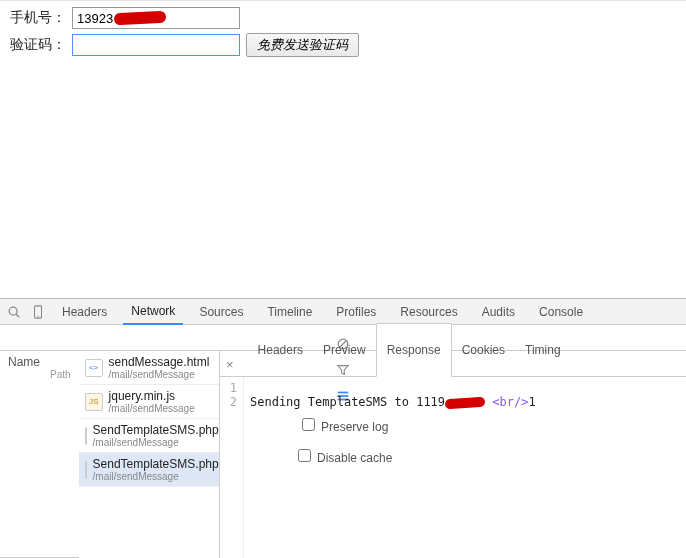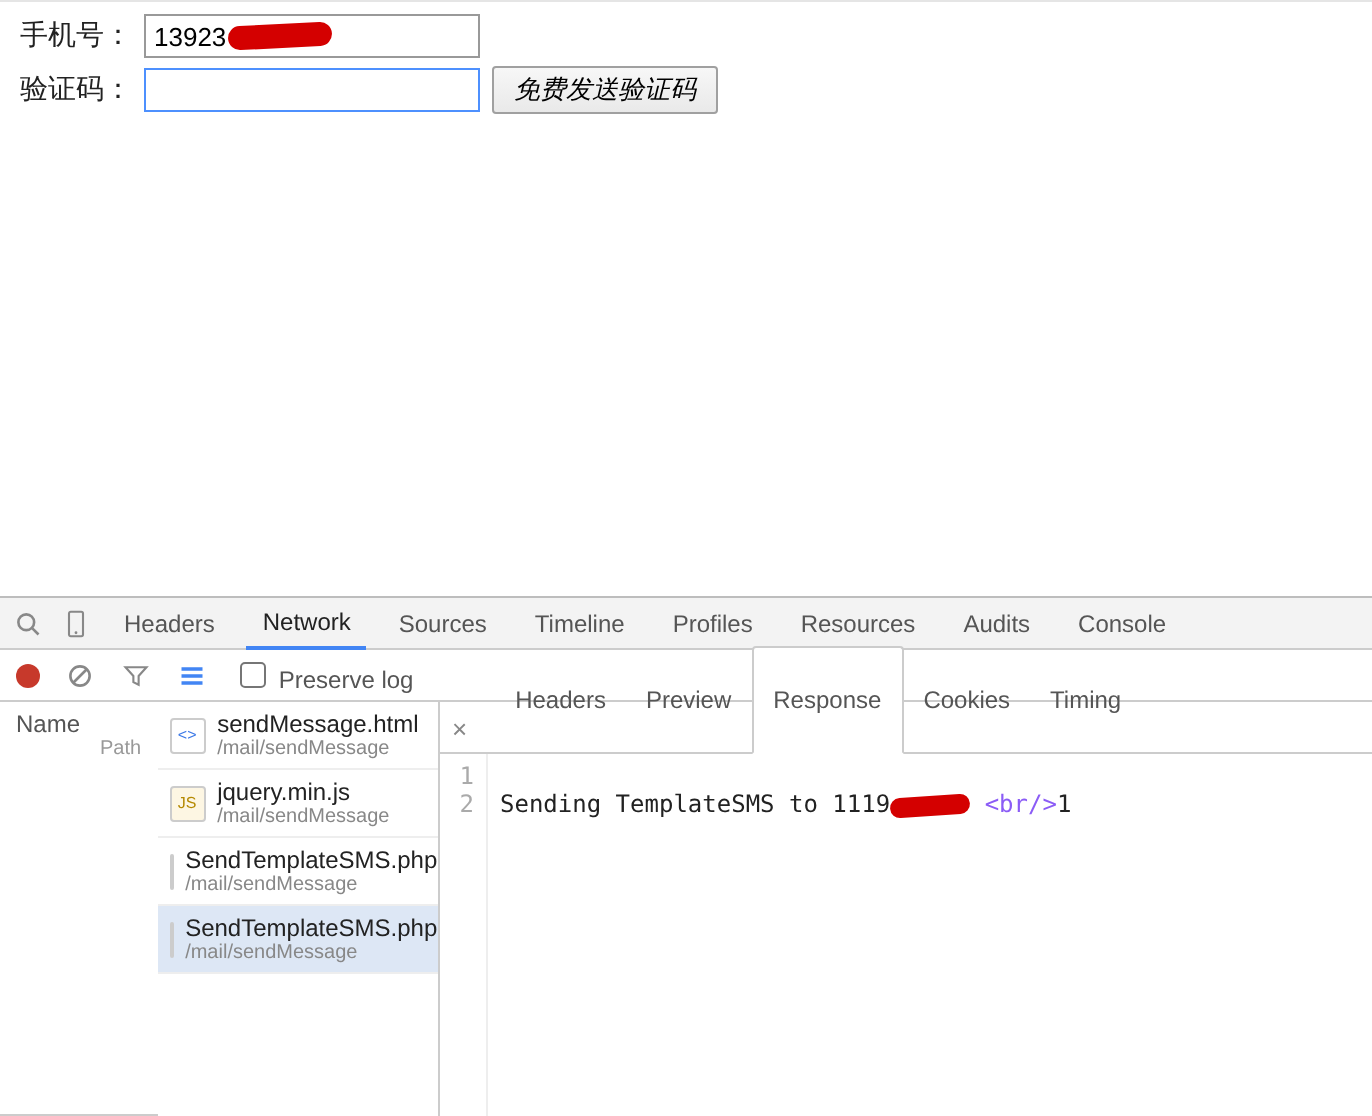--- a/index.html
+++ b/index.html
@@ -107,20 +107,21 @@
     border-bottom: 2px solid #4285f4;
   }
   .dt-toolbar {
     height: 26px;
     display: flex;
     align-items: center;
     border-bottom: 1px solid #ccc;
     padding: 0 8px;
     gap: 12px;
     color: #555;
+    flex-direction: column;
   }
   .rec-dot {
     width: 12px; height: 12px; border-radius: 50%; background: #c7392b;
   }
   .dt-body {
     flex: 1;
     display: flex;
     min-height: 0;
   }
   .dt-left {
@@ -272,20 +273,21 @@
         </svg>
     </span>
     <span class="dt-icon" style="color:#4285f4;">
       <svg width="14" height="14" viewBox="0 0 16 16">
           <rect x="2" y="3" width="12" height="2" fill="#4285f4"></rect>
           <rect x="2" y="7" width="12" height="2" fill="#4285f4"></rect>
           <rect x="2" y="11" width="12" height="2" fill="#4285f4"></rect>
         </svg>
     </span>
     <label><input type="checkbox" style=""> <span>Preserve log</span></label>
+    <label><input type="checkbox" style=""> <span>Disable cache</span></label>
   </div>
 
   <div class="dt-body">
     <div class="dt-left">
       <div class="dt-left-header">
         <div>Name</div>
         <div class="sub">Path</div>
       </div>
       <div class="req-list" id="req-list">
           <div class="req-item">

